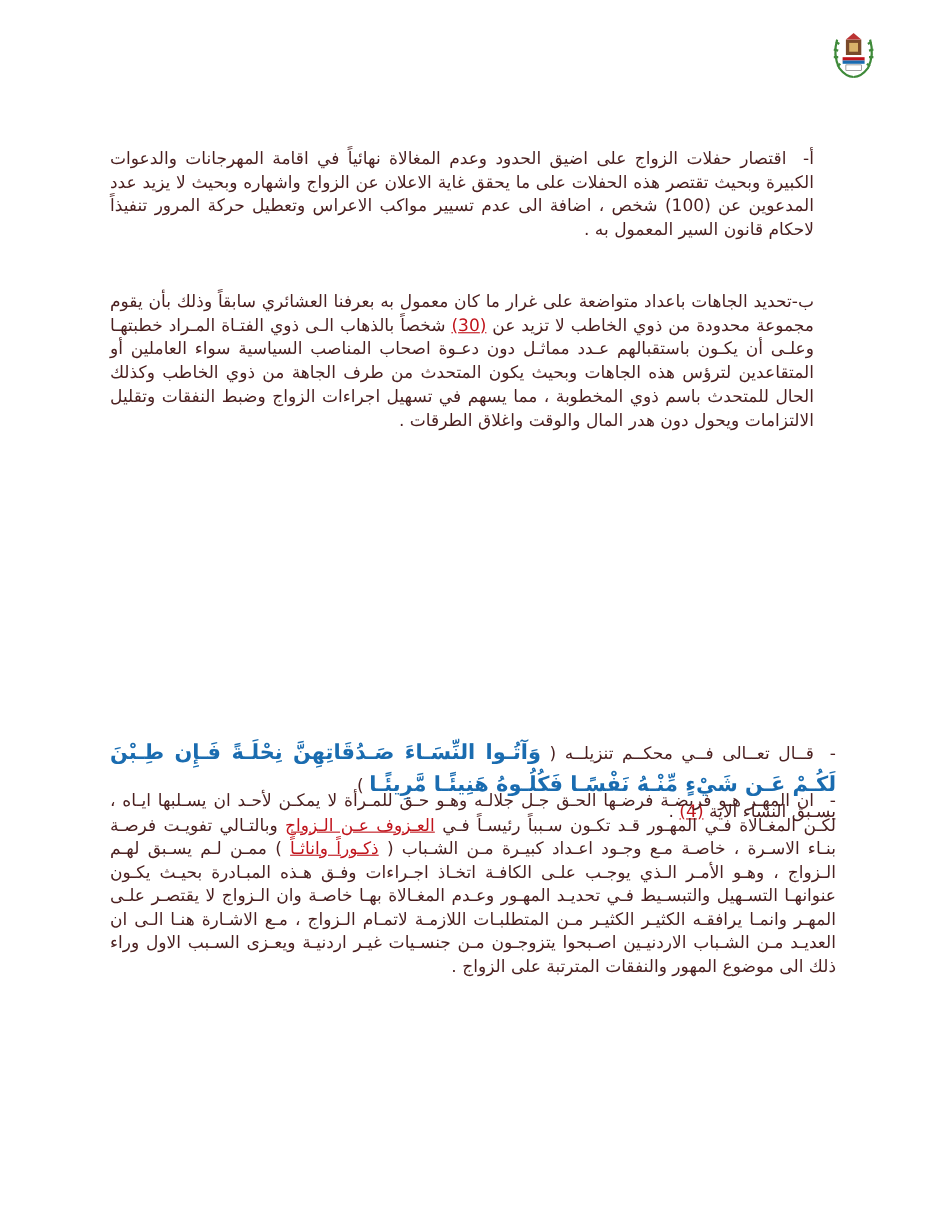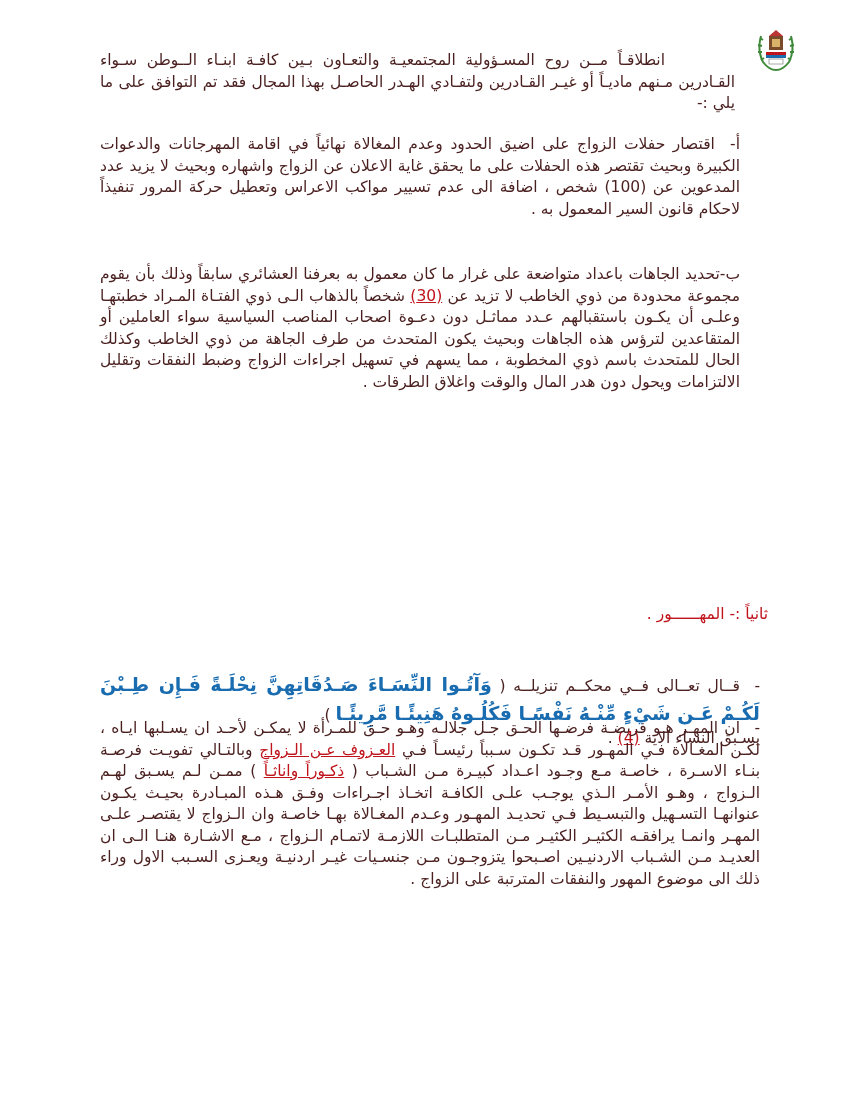--- a/index.html
+++ b/index.html
@@ -38,33 +38,29 @@
       <path d="M34 14 l3 -2 M35 20 l4 -1 M35 26 l4 0 M33 32 l3 2" stroke="#3f8a3a" stroke-width="2"></path>
       <rect x="14" y="10" width="14" height="14" fill="#7a4a2a"></rect>
       <path d="M14 10 L21 4 L28 10 Z" fill="#b33"></path>
       <rect x="17" y="13" width="8" height="8" fill="#d9b36a"></rect>
       <rect x="11" y="26" width="20" height="3" fill="#c0141c"></rect>
       <rect x="11" y="29" width="20" height="3" fill="#1a6cb0"></rect>
       <rect x="14" y="33" width="14" height="5" fill="#ffffff" stroke="#555" stroke-width="0.5"></rect>
     </svg>
   </div>
 
-  <div class="block intro">
-    <div class="p1">انطلاقـاً مــن روح المسـؤولية المجتمعيـة والتعـاون بـين كافـة ابنـاء الــوطن سـواء القـادرين مـنهم ماديـاً أو غيـر القـادرين ولتفـادي الهـدر الحاصـل بهذا المجال فقد تم التوافق على ما يلي :-</div>
-  </div>
 
   <div class="block item item-a">
     <span>أ-</span>&nbsp;&nbsp;<span>اقتصار حفلات الزواج على اضيق الحدود وعدم المغالاة نهائياً في اقامة المهرجانات والدعوات الكبيرة وبحيث تقتصر هذه الحفلات على ما يحقق غاية الاعلان عن الزواج واشهاره وبحيث لا يزيد عدد المدعوين عن </span><span>(100)</span><span> شخص ، اضافة الى عدم تسيير مواكب الاعراس وتعطيل حركة المرور تنفيذاً لاحكام قانون السير المعمول به .</span>
   </div>
 
   <div class="block item item-b">
     <span>ب-</span><span>تحديد الجاهات باعداد متواضعة على غرار ما كان معمول به بعرفنا العشائري سابقاً وذلك بأن يقوم مجموعة محدودة من ذوي الخاطب لا تزيد عن </span><span class="red">(30)</span><span> شخصاً بالذهاب الـى ذوي الفتـاة المـراد خطبتهـا وعلـى أن يكـون باستقبالهم عـدد مماثـل دون دعـوة اصحاب المناصب السياسية سواء العاملين أو المتقاعدين لترؤس هذه الجاهات وبحيث يكون المتحدث من طرف الجاهة من ذوي الخاطب وكذلك الحال للمتحدث باسم ذوي المخطوبة ، مما يسهم في تسهيل اجراءات الزواج وضبط النفقات وتقليل الالتزامات ويحول دون هدر المال والوقت واغلاق الطرقات .</span>
   </div>
 
-  <div class="sec-title">ثانياً :- المهــــــور .</div>
 
   <div class="block sec2 quote-block">
     <span class="bullet">-</span><span>قــال تعــالى فــي محكــم تنزيلــه ( </span><span class="blue verse">وَآتُـوا النِّسَـاءَ صَـدُقَاتِهِنَّ نِحْلَـةً فَـإِن طِـبْنَ لَكُـمْ عَـن شَيْءٍ مِّنْـهُ نَفْسًـا فَكُلُـوهُ هَنِيئًـا مَّرِيئًـا</span><span> )</span><br>
     <span>يسـبق النساء الاية </span><span class="red">(4)</span><span> .</span>
   </div>
 
   <div class="block sec2 mahr-block">
     <span class="bullet">-</span><span>ان المهـر هـو فريضـة فرضـها الحـق جـل جلالـه وهـو حـق للمـرأة لا يمكـن لأحـد ان يسـلبها ايـاه ، لكـن المغـالاة فـي المهـور قـد تكـون سـبباً رئيسـاً فـي </span><span class="red">العـزوف عـن الـزواج</span><span> وبالتـالي تفويـت فرصـة بنـاء الاسـرة ، خاصـة مـع وجـود اعـداد كبيـرة مـن الشـباب ( </span><span class="red">ذكـوراً واناثـاً</span><span> ) ممـن لـم يسـبق لهـم الـزواج ، وهـو الأمـر الـذي يوجـب علـى الكافـة اتخـاذ اجـراءات وفـق هـذه المبـادرة بحيـث يكـون عنوانهـا التسـهيل والتبسـيط فـي تحديـد المهـور وعـدم المغـالاة بهـا خاصـة وان الـزواج لا يقتصـر علـى المهـر وانمـا يرافقـه الكثيـر الكثيـر مـن المتطلبـات اللازمـة لاتمـام الـزواج ، مـع الاشـارة هنـا الـى ان العديـد مـن الشـباب الاردنيـين اصـبحوا يتزوجـون مـن جنسـيات غيـر اردنيـة ويعـزى السـبب الاول وراء ذلك الى موضوع المهور والنفقات المترتبة على الزواج .</span>
   </div>
 

